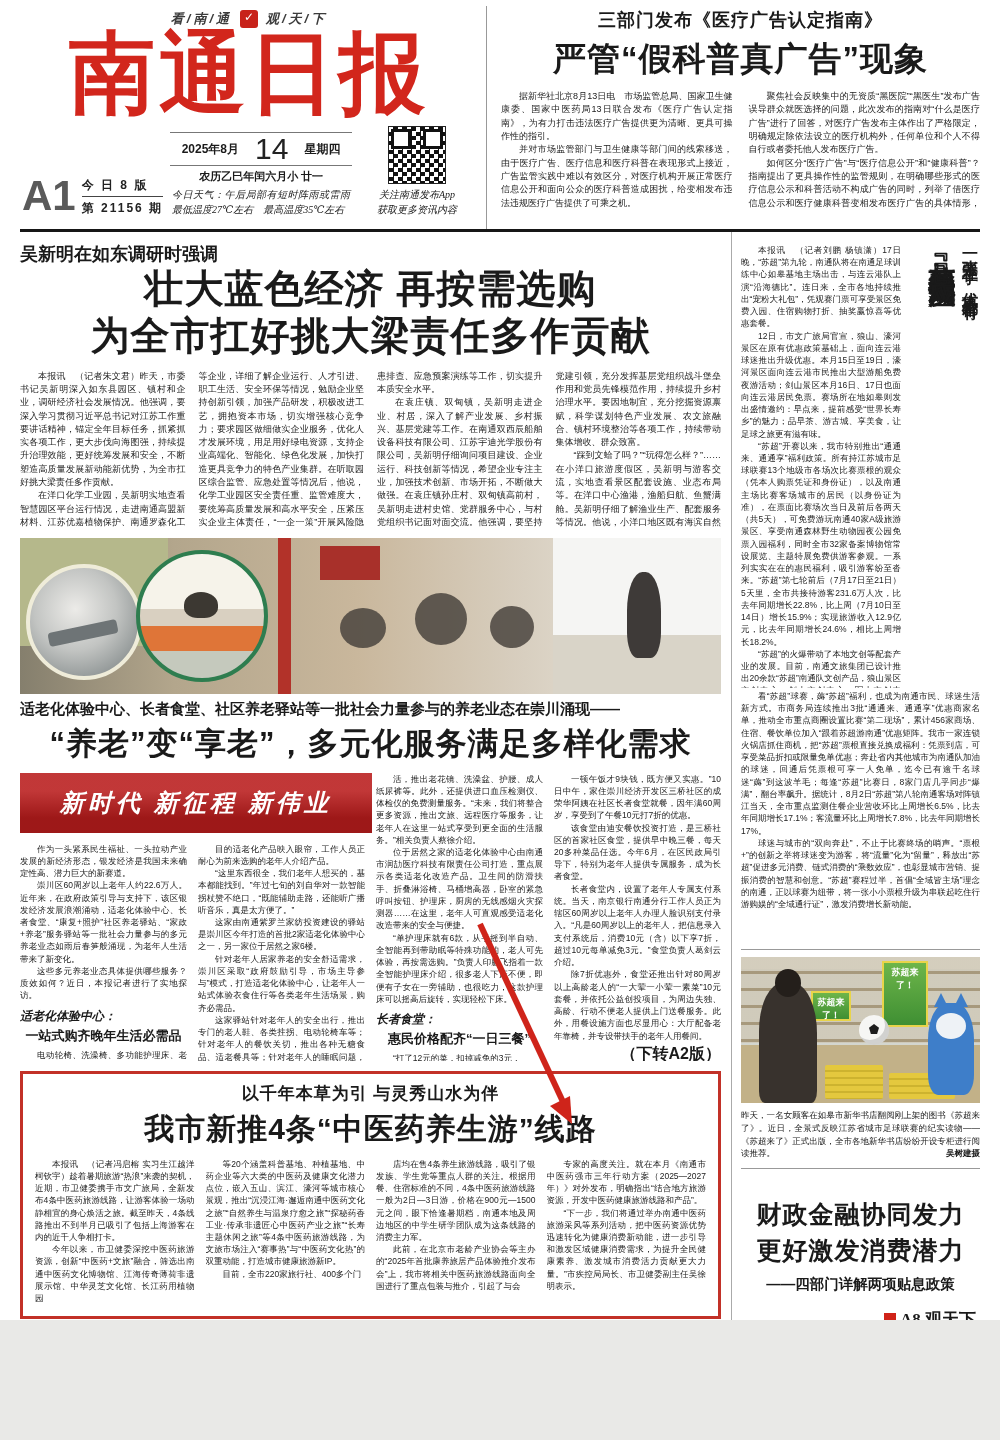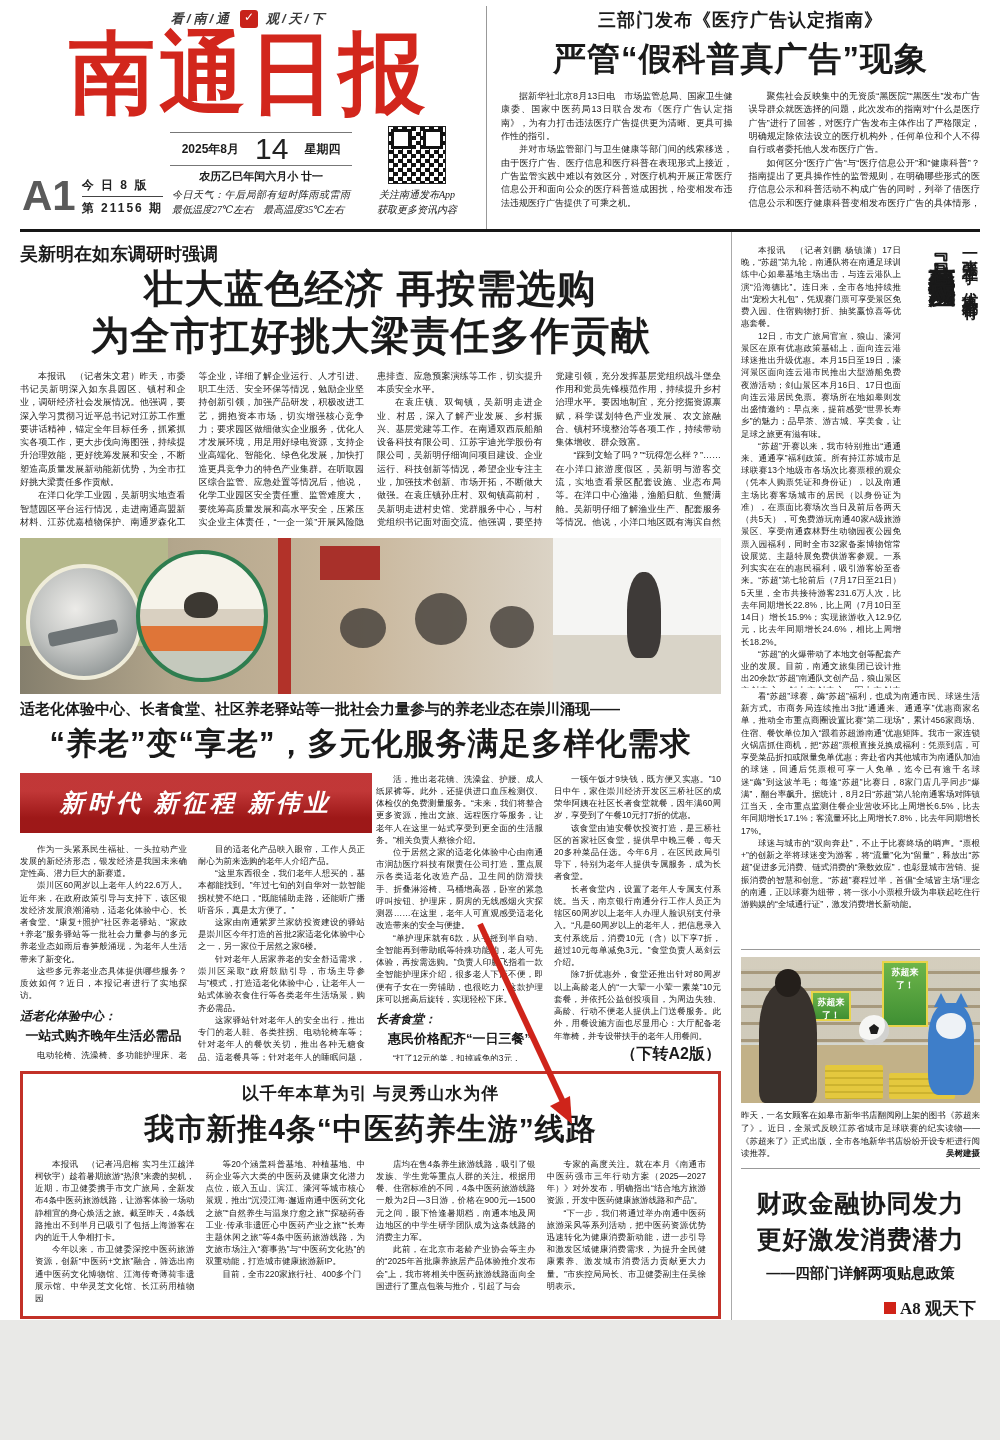--- a/index.html
+++ b/index.html
@@ -143,21 +143,21 @@
   .bp-wolf { position:absolute; right:6px; bottom:8px; width:46px; height:92px; background:#3e7ec9; border-radius:40% 40% 22% 22%; }
   .bp-wolf::before { content:""; position:absolute; left:6px; top:-10px; width:0; height:0;
     border-left:7px solid transparent; border-right:7px solid transparent; border-bottom:14px solid #3e7ec9; }
   .bp-wolf::after { content:""; position:absolute; right:6px; top:-10px; width:0; height:0;
     border-left:7px solid transparent; border-right:7px solid transparent; border-bottom:14px solid #3e7ec9; }
   .bp-wolf .face { position:absolute; left:8px; top:10px; width:30px; height:26px; background:#eef2f6; border-radius:50%; }
   .caption { font-size:8.5px; line-height:1.5; text-align:justify; margin-top:6px; }
   .caption .credit { float:right; font-weight:700; }
 
   
-  .fin { border-top:1px solid #999; margin-top:8px; padding-top:16px; }
+  .fin { border-top:1px solid #999; margin-top:8px; padding-top:27px; }
   .fin-h { text-align:center; font-size:25px; font-weight:900; line-height:1.45; letter-spacing:1px; }
   .fin-sub { text-align:center; font-size:14.5px; font-weight:700; margin-top:6px; }
   .fin-ref { display:flex; justify-content:flex-end; align-items:center; gap:4px; margin-top:14px; padding-right:4px; }
   .red-sq { width:12px; height:12px; background:#d02318; display:inline-block; }
   .fin-ref-text { font-size:17px; font-weight:700; font-family:"Liberation Serif","DejaVu Serif",serif; }
 
   
   .tipbox { margin-top:12px; border:3px solid #2aa5bd; border-radius:10px; position:relative;
     height:88px; overflow:hidden; background:#fff; }
   .tip-inner { display:flex; gap:8px; padding:6px 6px 0 6px; }

